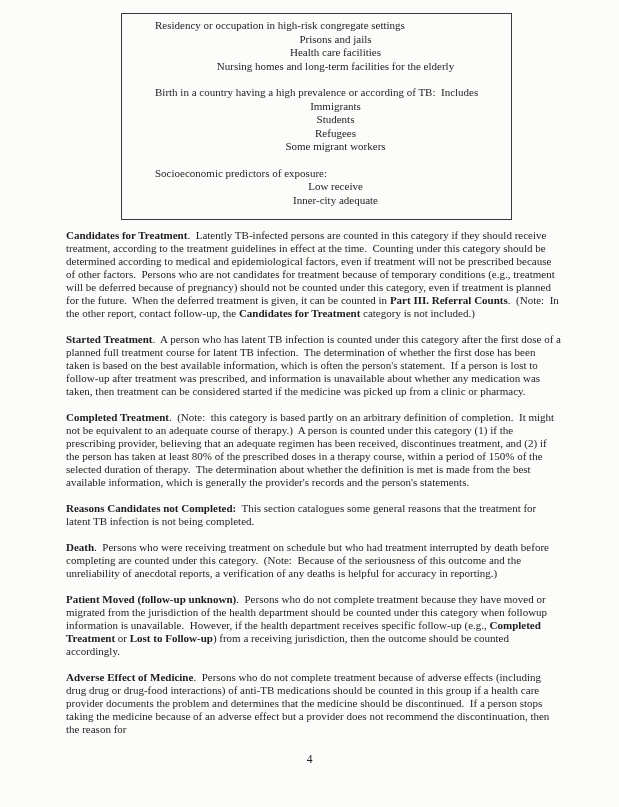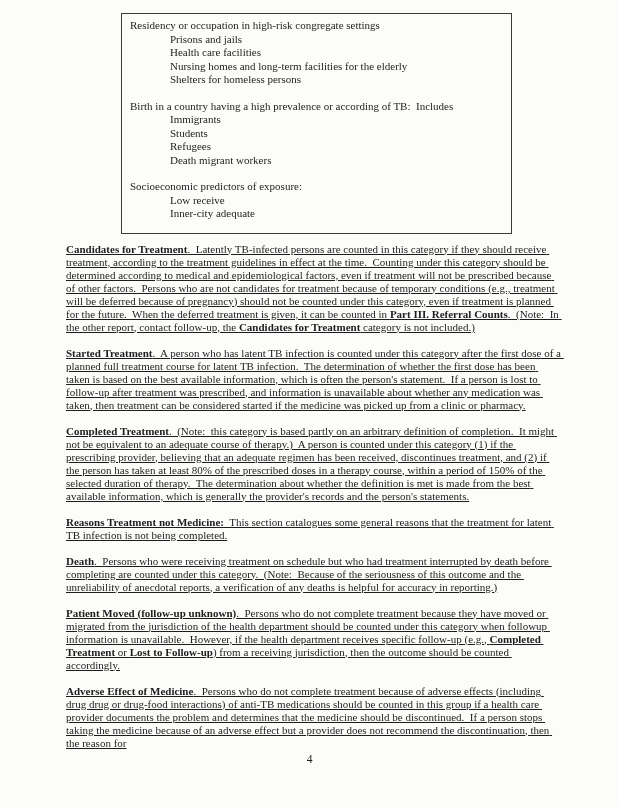--- a/index.html
+++ b/index.html
@@ -18,69 +18,68 @@
   .risk-box {
     margin-left: 55px;
     width: 391px;
     border: 1px solid #3a3a3a;
     padding: 5px 10px 12px 8px;
     font-size: 11px;
     line-height: 13.5px;
   }
   .box-group { margin-bottom: 13px; }
   .box-group:last-child { margin-bottom: 0; }
-  .box-heading { white-space: pre-wrap; }
-  .box-item { padding-left: 40px; }
+  .box-heading { white-space: pre-wrap; margin-left: 25px; }
+  .box-item { padding-left: 40px; text-align: center; }
   .body-text { margin-top: 9px; font-size: 11px; line-height: 13px; }
-  .para { margin: 0 0 13px 0; white-space: pre-wrap; text-decoration: underline; }
+  .para { margin: 0 0 13px 0; white-space: pre-wrap; }
   .para b { font-weight: bold; }
   .page-number {
     position: absolute;
     left: 0; right: 0;
     bottom: 42px;
     text-align: center;
     font-size: 11.5px;
   }
 </style>
 </head>
 <body>
 
 <div class="page">
 
   <div class="risk-box">
     <div class="box-group">
       <div class="box-heading">Residency or occupation in high-risk congregate settings</div>
       <div class="box-item">Prisons and jails</div>
       <div class="box-item">Health care facilities</div>
       <div class="box-item">Nursing homes and long-term facilities for the elderly</div>
-      <div class="box-item">Shelters for homeless persons</div>
     </div>
     <div class="box-group">
       <div class="box-heading">Birth in a country having a high prevalence or according of TB:  Includes</div>
       <div class="box-item">Immigrants</div>
       <div class="box-item">Students</div>
       <div class="box-item">Refugees</div>
-      <div class="box-item">Death migrant workers</div>
+      <div class="box-item">Some migrant workers</div>
     </div>
     <div class="box-group">
       <div class="box-heading">Socioeconomic predictors of exposure:</div>
       <div class="box-item">Low receive</div>
       <div class="box-item">Inner-city adequate</div>
     </div>
   </div>
 
   <div class="body-text">
 
     <p class="para"><b>Candidates for Treatment</b><span>.  Latently TB-infected persons are counted in this category if they should receive treatment, according to the treatment guidelines in effect at the time.  Counting under this category should be determined according to medical and epidemiological factors, even if treatment will not be prescribed because of other factors.  Persons who are not candidates for treatment because of temporary conditions (e.g., treatment will be deferred because of pregnancy) should not be counted under this category, even if treatment is planned for the future.  When the deferred treatment is given, it can be counted in </span><b>Part III. Referral Counts</b><span>.  (Note:  In the other report, contact follow-up, the </span><b>Candidates for Treatment</b><span> category is not included.)</span></p>
 
     <p class="para"><b>Started Treatment</b><span>.  A person who has latent TB infection is counted under this category after the first dose of a planned full treatment course for latent TB infection.  The determination of whether the first dose has been taken is based on the best available information, which is often the person's statement.  If a person is lost to follow-up after treatment was prescribed, and information is unavailable about whether any medication was taken, then treatment can be considered started if the medicine was picked up from a clinic or pharmacy.</span></p>
 
     <p class="para"><b>Completed Treatment</b><span>.  (Note:  this category is based partly on an arbitrary definition of completion.  It might not be equivalent to an adequate course of therapy.)  A person is counted under this category (1) if the prescribing provider, believing that an adequate regimen has been received, discontinues treatment, and (2) if the person has taken at least 80% of the prescribed doses in a therapy course, within a period of 150% of the selected duration of therapy.  The determination about whether the definition is met is made from the best available information, which is generally the provider's records and the person's statements.</span></p>
 
-    <p class="para"><b>Reasons Treatment not Medicine:</b><span>  This section catalogues some general reasons that the treatment for latent TB infection is not being completed.</span></p>
+    <p class="para"><b>Reasons Candidates not Completed:</b><span>  This section catalogues some general reasons that the treatment for latent TB infection is not being completed.</span></p>
 
     <p class="para"><b>Death</b><span>.  Persons who were receiving treatment on schedule but who had treatment interrupted by death before completing are counted under this category.  (Note:  Because of the seriousness of this outcome and the unreliability of anecdotal reports, a verification of any deaths is helpful for accuracy in reporting.)</span></p>
 
     <p class="para"><b>Patient Moved (follow-up unknown)</b><span>.  Persons who do not complete treatment because they have moved or migrated from the jurisdiction of the health department should be counted under this category when followup information is unavailable.  However, if the health department receives specific follow-up (e.g., </span><b>Completed Treatment</b><span> or </span><b>Lost to Follow-up</b><span>) from a receiving jurisdiction, then the outcome should be counted accordingly.</span></p>
 
     <p class="para"><b>Adverse Effect of Medicine</b><span>.  Persons who do not complete treatment because of adverse effects (including drug drug or drug-food interactions) of anti-TB medications should be counted in this group if a health care provider documents the problem and determines that the medicine should be discontinued.  If a person stops taking the medicine because of an adverse effect but a provider does not recommend the discontinuation, then the reason for</span></p>
 
   </div>
 
   <div class="page-number">4</div>

